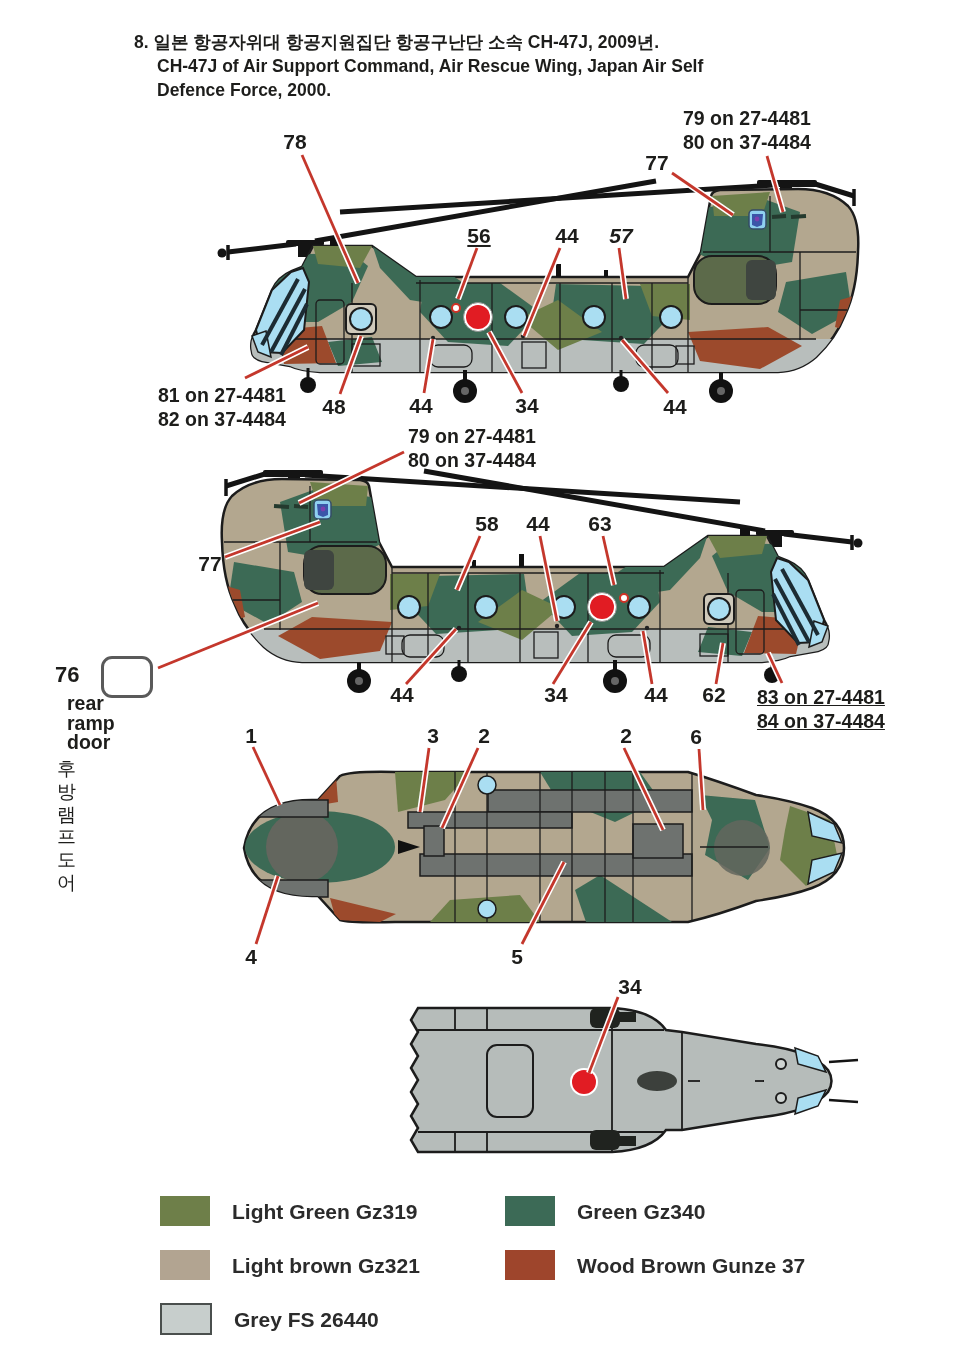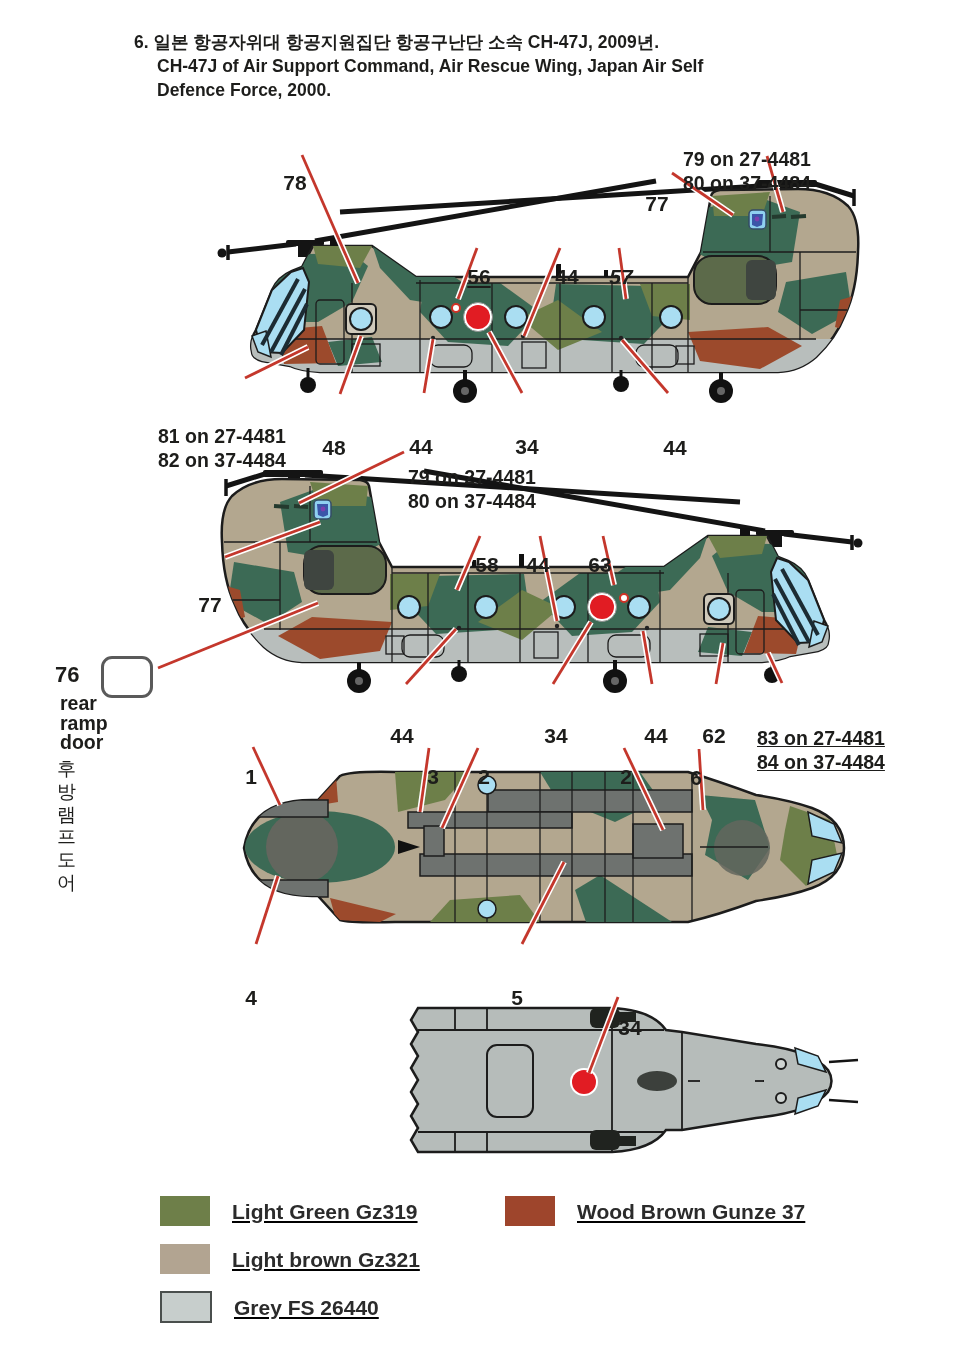--- a/index.html
+++ b/index.html
@@ -3,45 +3,45 @@
 <meta charset="utf-8">
 <style>
   html,body{margin:0;padding:0;background:#ffffff;}
   #canvas{position:relative;width:960px;height:1365px;background:#fff;overflow:hidden;
           font-family:"Liberation Sans",sans-serif;}
   #art,#leaders{position:absolute;left:0;top:0;pointer-events:none;}
   #title{position:absolute;left:134px;top:30px;color:var(--text);
          font:700 17.5px/24px "Liberation Sans",sans-serif;}
   #title .t2,#title .t3{padding-left:23px;}
   .callout{position:absolute;transform:translate(-50%,-50%);color:var(--text);
-           font:700 21px/1.05 "Liberation Sans",sans-serif;white-space:pre-line;margin-top:41px;}
+           font:700 21px/1.05 "Liberation Sans",sans-serif;white-space:pre-line;}
   .callout.block{transform:none;font:700 19.5px/24px "Liberation Sans",sans-serif;}
   
   #ramp-note{position:absolute;left:0;top:0;color:var(--text);}
   #ramp-num{position:absolute;left:55px;top:664px;font:700 22px/1 "Liberation Sans",sans-serif;}
   #ramp-box{position:absolute;left:101px;top:656px;width:46px;height:36px;
             border:3.5px solid #5a5a5a;border-radius:11px;background:#fff;}
-  #ramp-en{position:absolute;left:60px;top:694px;font:700 19.5px/1 "Liberation Sans",sans-serif;}
+  #ramp-en{position:absolute;left:67px;top:694px;font:700 19.5px/1 "Liberation Sans",sans-serif;}
   #ramp-ko{position:absolute;left:57px;top:716px;font:400 19px/1.2 "Liberation Serif",serif;margin-top:42px;}
   
-  .legend-col{position:absolute;display:flex;flex-direction:column;gap:18px;text-decoration:underline;}
+  .legend-col{position:absolute;display:flex;flex-direction:column;gap:24px;}
   #legend-left{left:160px;top:1196px;}
   #legend-right{left:505px;top:1196px;}
   .legend-row{display:flex;align-items:center;height:30px;}
   .swatch{width:50px;height:30px;flex:0 0 auto;}
   .swatch.bordered{width:48px;height:28px;border:2px solid #4a4f4d;}
   .legend-label{margin-left:22px;font:600 21px/1 "Liberation Sans",sans-serif;color:#2b2b2b;white-space:nowrap;}
 </style>
 </head>
 <body>
 
 <div id="canvas">
 
   <div id="title">
-    <div class="t1">6. 일본 항공자위대 항공지원집단 항공구난단 소속 CH-47J, 2009년.</div>
+    <div class="t1">8. 일본 항공자위대 항공지원집단 항공구난단 소속 CH-47J, 2009년.</div>
     <div class="t2">CH-47J of Air Support Command, Air Rescue Wing, Japan Air Self</div>
     <div class="t3">Defence Force, 2000.</div>
   </div>
 
   <svg id="art" width="960" height="1365" viewBox="0 0 960 1365">
     <defs>
       <g id="chinook">
 
         <g stroke="#141414" fill="#141414">
           <line x1="296" y1="244" x2="228" y2="252" stroke-width="5"></line>
@@ -447,18 +447,22 @@
         <span class="swatch" style="background: rgb(178, 164, 145);"></span>
         <span class="legend-label">Light brown Gz321</span>
       </div>
       <div class="legend-row">
         <span class="swatch bordered" style="background: rgb(199, 206, 204);"></span>
         <span class="legend-label">Grey FS 26440</span>
       </div>
     </div>
   <div id="legend-right" class="legend-col">
       <div class="legend-row">
+        <span class="swatch" style="background: rgb(60, 106, 86);"></span>
+        <span class="legend-label">Green Gz340</span>
+      </div>
+      <div class="legend-row">
         <span class="swatch" style="background: rgb(158, 69, 44);"></span>
         <span class="legend-label">Wood Brown Gunze 37</span>
       </div>
     </div>
 
 </div>
 
 </body></html>

